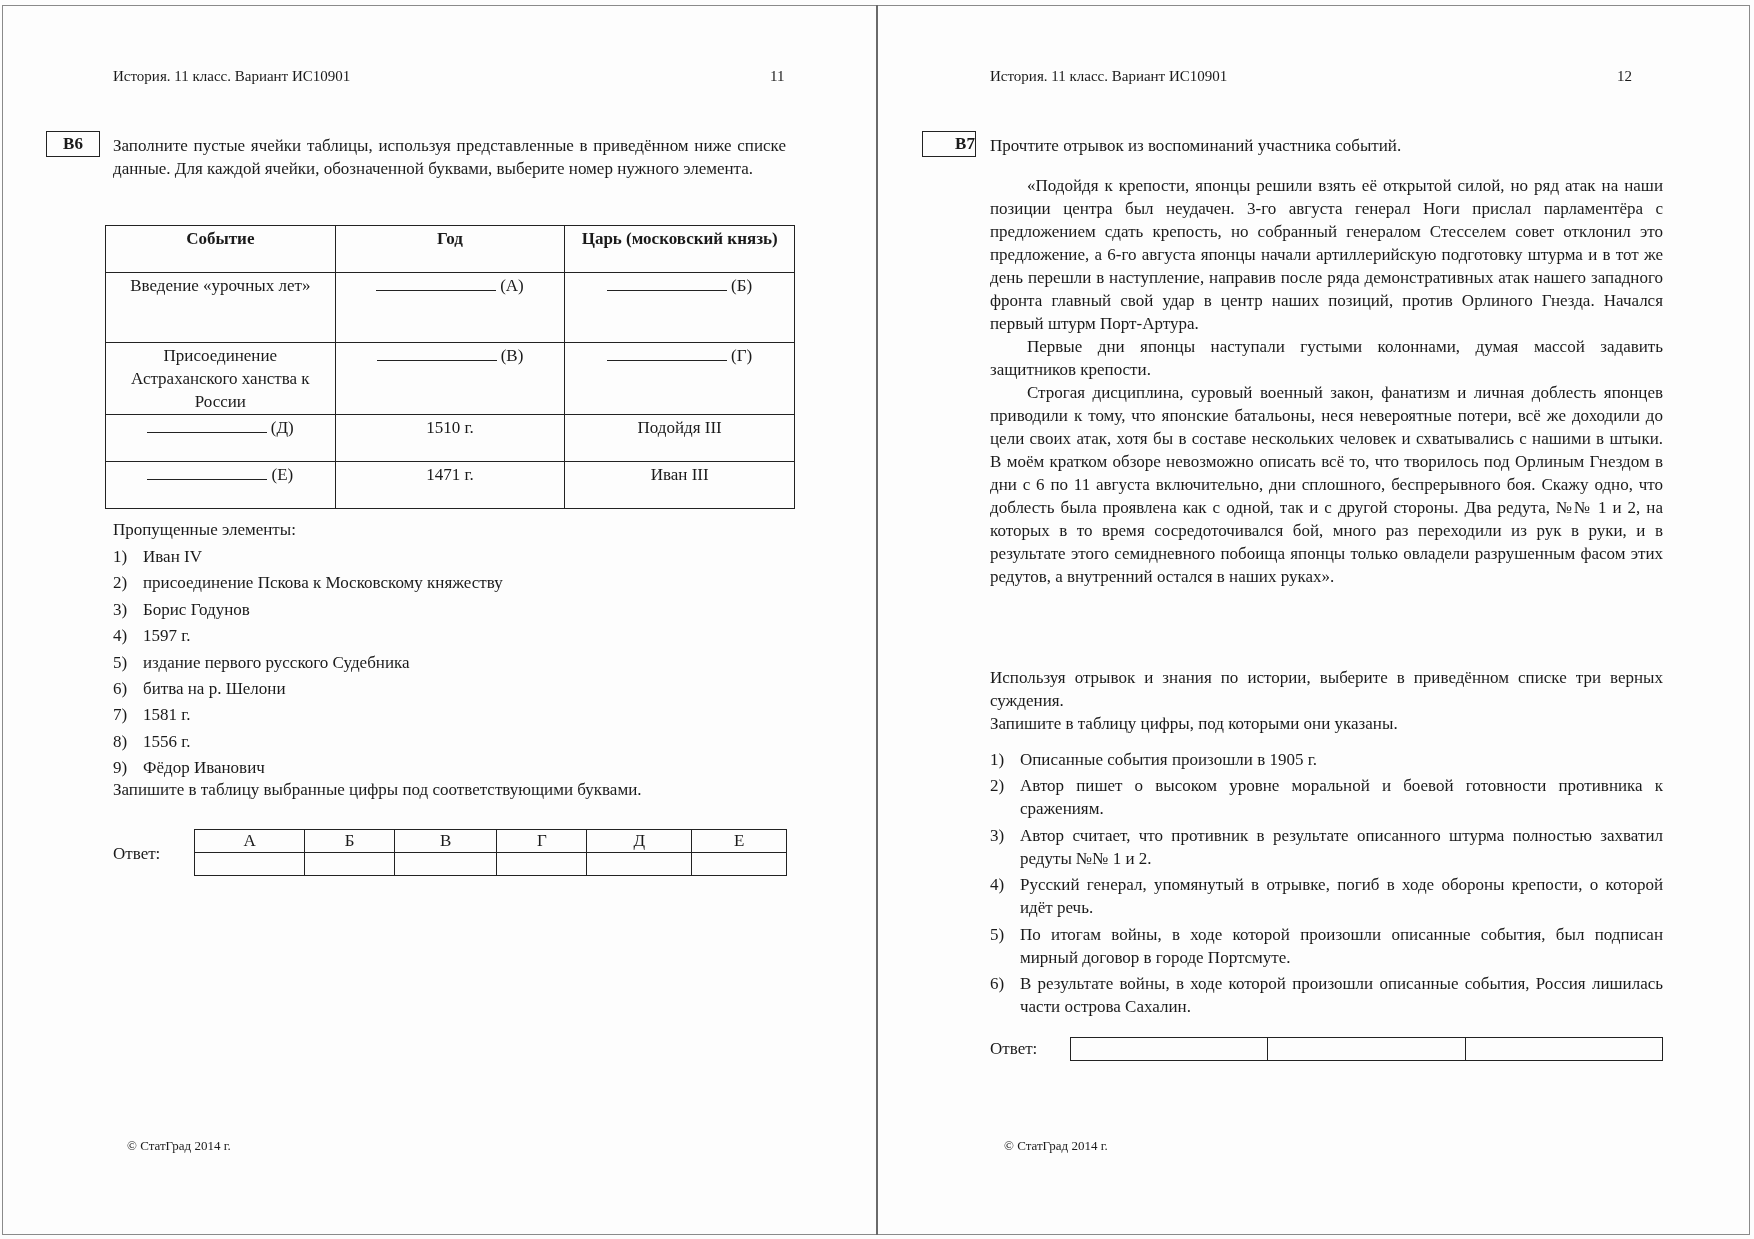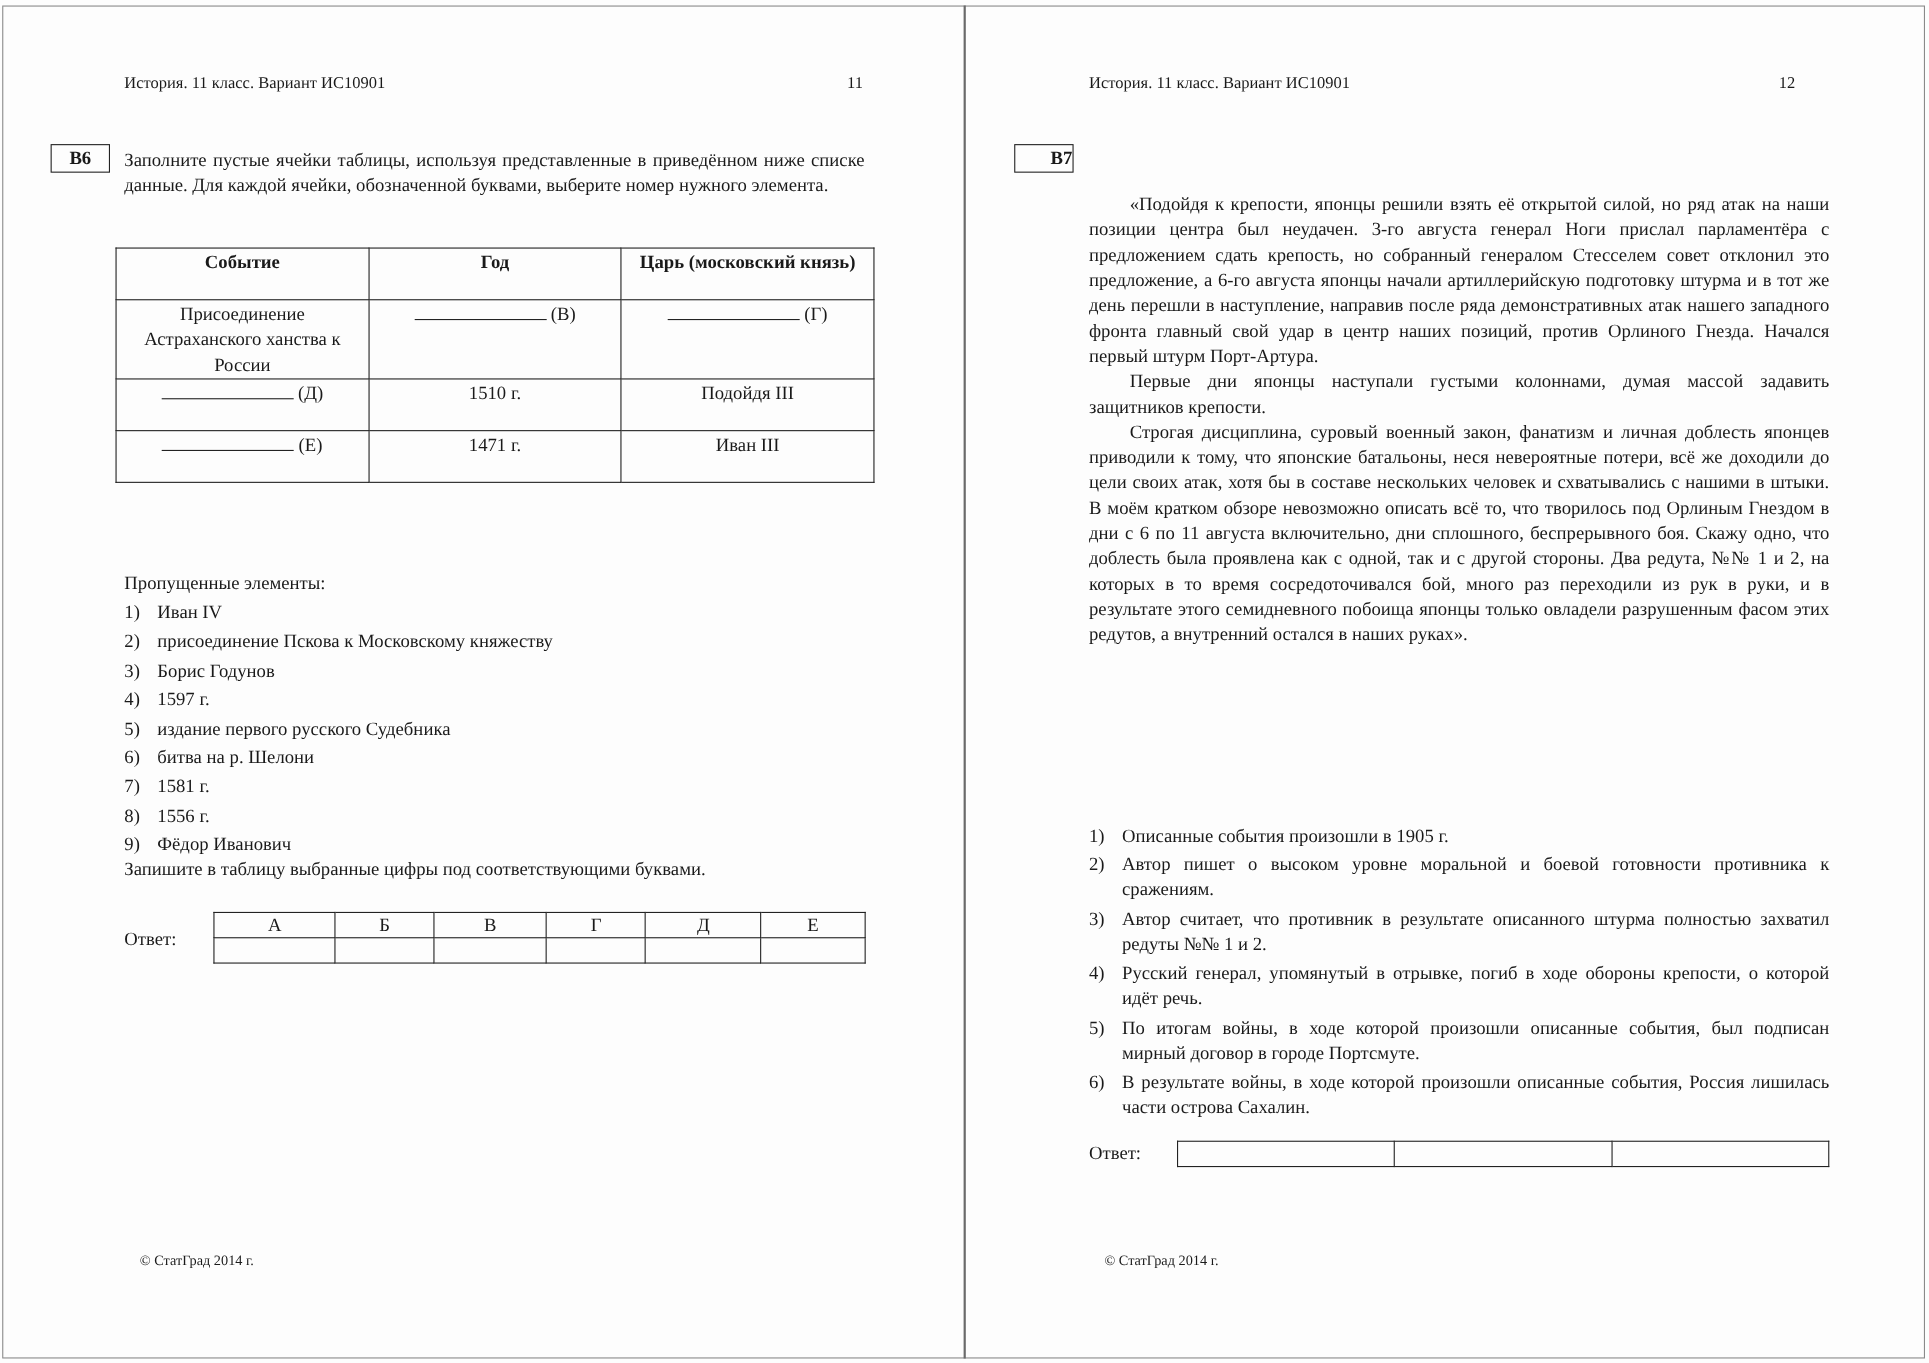--- a/index.html
+++ b/index.html
@@ -53,20 +53,25 @@
   <div class="txt" style="left:113px; top:134px; width:673px;">Заполните пустые ячейки таблицы, используя представленные в приведённом ниже списке данные. Для каждой ячейки, обозначенной буквами, выберите номер нужного элемента.</div>
 
   <table class="main">
     <tbody>
         <tr>
       <th style="width:218px;">Событие</th>
       <th style="width:218px;">Год</th>
       <th style="width:218px;">Царь (московский князь)</th>
     </tr>
     <tr style="height:70px;">
+      <td>Введение «урочных лет»</td>
+      <td><span class="blank"></span><span>(А)</span></td>
+      <td><span class="blank"></span><span>(Б)</span></td>
+    </tr>
+    <tr style="height:70px;">
       <td>Присоединение Астраханского ханства к России</td>
       <td><span class="blank"></span><span>(В)</span></td>
       <td><span class="blank"></span><span>(Г)</span></td>
     </tr>
     <tr style="height:47px;">
       <td><span class="blank"></span><span>(Д)</span></td>
       <td>1510 г.</td>
       <td>Подойдя III</td>
     </tr>
     <tr style="height:47px;">
@@ -144,27 +149,32 @@
   <div class="footer" style="left:127px;">© СтатГрад 2014 г.</div>
 </div>
 
 <div class="divider"></div>
 
 <div class="page right">
   <div class="run-head" style="left:112px;">История. 11 класс. Вариант ИС10901</div>
   <div class="run-num" style="left:739px;">12</div>
 
   <div class="qbox" style="left:44px; top:131px;padding-left:32px;">В7</div>
+  <div class="txt" style="left:112px; top:134px; width:673px;">Прочтите отрывок из воспоминаний участника событий.</div>
 
   <div class="txt" style="left:112px; top:174px; width:673px;">
     <p class="indent">«Подойдя к крепости, японцы решили взять её открытой силой, но ряд атак на наши позиции центра был неудачен. 3-го августа генерал Ноги прислал парламентёра с предложением сдать крепость, но собранный генералом Стесселем совет отклонил это предложение, а 6-го августа японцы начали артиллерийскую подготовку штурма и в тот же день перешли в наступление, направив после ряда демонстративных атак нашего западного фронта главный свой удар в центр наших позиций, против Орлиного Гнезда. Начался первый штурм Порт-Артура.</p>
     <p class="indent">Первые дни японцы наступали густыми колоннами, думая массой задавить защитников крепости.</p>
     <p class="indent">Строгая дисциплина, суровый военный закон, фанатизм и личная доблесть японцев приводили к тому, что японские батальоны, неся невероятные потери, всё же доходили до цели своих атак, хотя бы в составе нескольких человек и схватывались с нашими в штыки. В моём кратком обзоре невозможно описать всё то, что творилось под Орлиным Гнездом в дни с 6 по 11 августа включительно, дни сплошного, беспрерывного боя. Скажу одно, что доблесть была проявлена как с одной, так и с другой стороны. Два редута, №№ 1 и 2, на которых в то время сосредоточивался бой, много раз переходили из рук в руки, и в результате этого семидневного побоища японцы только овладели разрушенным фасом этих редутов, а внутренний остался в наших руках».</p>
   </div>
 
+  <div class="txt" style="left:112px; top:666px; width:673px;">
+    <p>Используя отрывок и знания по истории, выберите в приведённом списке три верных суждения.</p>
+    <p style="text-align:left;">Запишите в таблицу цифры, под которыми они указаны.</p>
+  </div>
 
   <div class="list" id="options-list" style="left:112px; top:748px; width:673px;">
       <div class="item">
         <span class="num">1)</span>
         <span class="body">Описанные события произошли в 1905 г.</span>
       </div>
       <div class="item">
         <span class="num">2)</span>
         <span class="body">Автор пишет о высоком уровне моральной и боевой готовности противника к сражениям.</span>
       </div>

